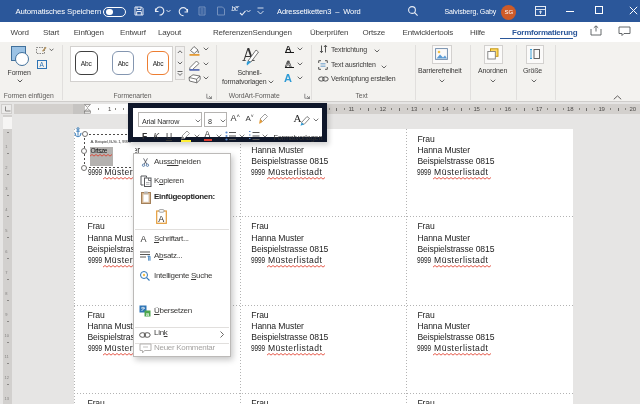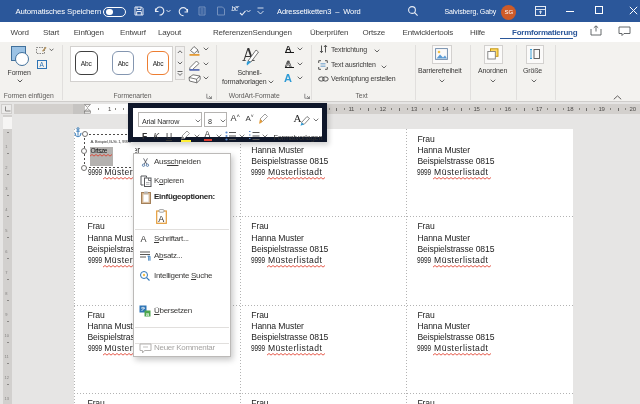--- a/index.html
+++ b/index.html
@@ -573,20 +573,30 @@
   <div class="mi" style="top:149.45px;">
     <svg class="ico" viewBox="0 0 12 12" style="left:5px;">
       <rect x="0.5" y="0.5" width="7" height="7" fill="#2e75b6"></rect>
       <path d="M2 3 h4 M4 1.8 v1.2 M2.5 6 Q4 4.5 5.5 3" stroke="#fff" stroke-width="0.8" fill="none"></path>
       <rect x="5.5" y="5.5" width="6" height="6" fill="#4ca64c"></rect>
       <text x="8.5" y="10.6" font-size="6" fill="#fff" text-anchor="middle" font-family="Liberation Sans">a</text>
     </svg>
     <div class="txt"><u>Ü</u>bersetzen</div>
   </div>
   <div class="msep" style="top:172.8px;"></div>
+  <div class="mi" style="top:171.75px;">
+    <svg class="ico" viewBox="0 0 12 8" style="left:5px;top:5px;height:8px;">
+      <ellipse cx="3.6" cy="4" rx="3" ry="2.3" fill="none" stroke="#5a5856" stroke-width="1"></ellipse>
+      <ellipse cx="8.2" cy="4" rx="3" ry="2.3" fill="none" stroke="#5a5856" stroke-width="1"></ellipse>
+    </svg>
+    <div class="txt">Lin<u>k</u></div>
+    <svg class="marr" style="top:5px;" viewBox="0 0 4 7">
+        <path d="M0.5 0.5 L3.5 3.5 L0.5 6.5" fill="none" stroke="#5a5856" stroke-width="0.9"></path>
+      </svg>
+  </div>
   <div class="msep" style="top:189px;"></div>
   <div class="mi" style="top:186.75px;">
     <svg class="ico" viewBox="0 0 13 11" style="left:5px;width:13px;height:11px;">
       <path d="M1 1 h11 v6.5 h-6.5 L3.5 10 V7.5 H1 Z" fill="none" stroke="#b3b1af" stroke-width="1"></path>
       <path d="M4 4 h5" stroke="#b3b1af" stroke-width="0.8"></path>
     </svg>
     <div class="txt" style="color:#a6a4a2;">Neuer Kommentar</div>
   </div>
 </div>
 

